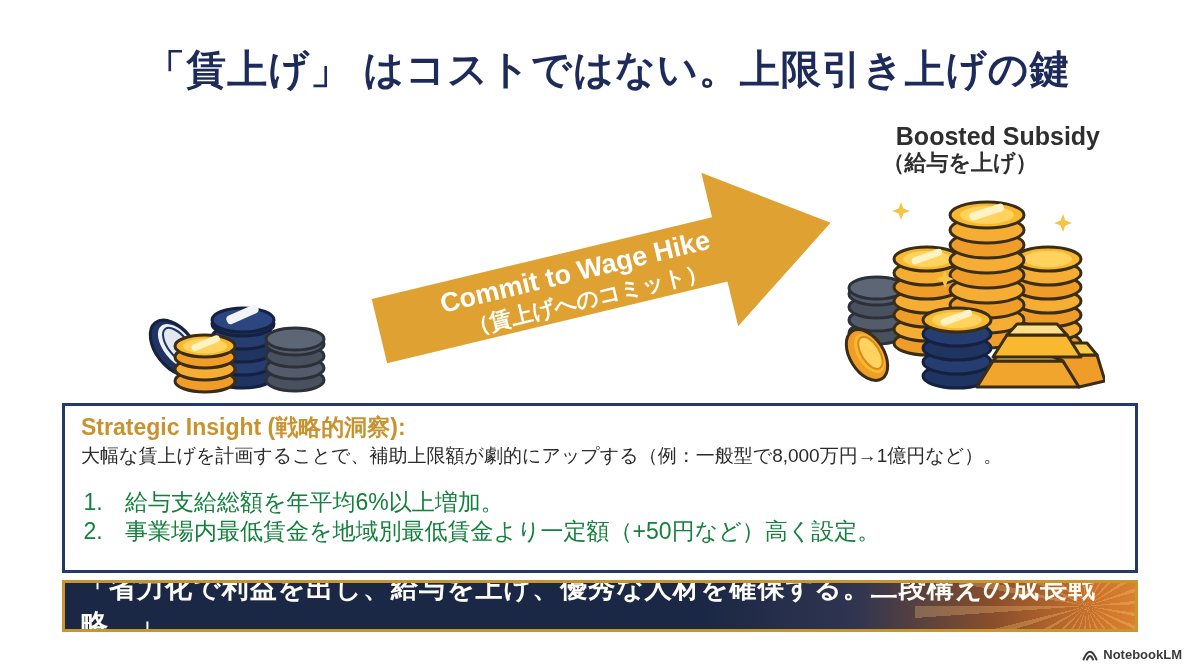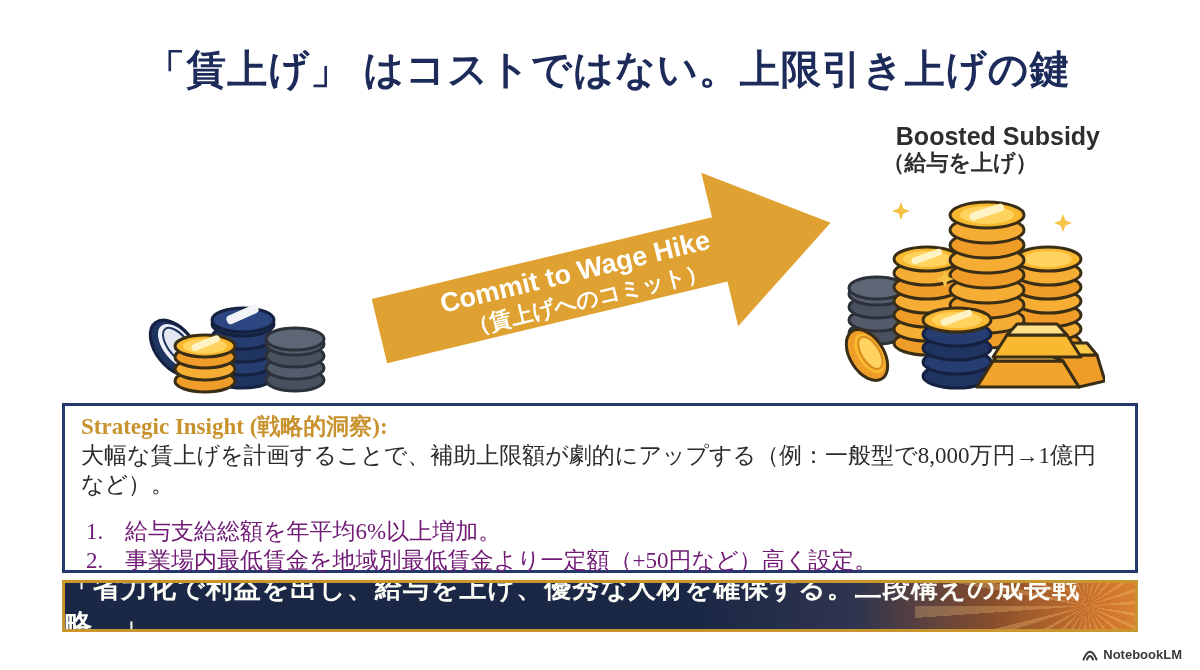--- a/index.html
+++ b/index.html
@@ -15,35 +15,35 @@
   .entity-label .ja { font-size:22px; line-height:26px; }
   .base-label { left:120px; top:215px; width:240px; }
   .boosted-label { left:820px; top:122px; width:280px; }
 
   .illo { position:absolute; }
   .base-illo { left:145px; top:276px; }
   .boosted-illo { left:835px; top:183px; }
   .arrow-wrap { position:absolute; left:365px; top:172px; }
 
   .info-box { position:absolute; left:62px; top:403px; width:1076px; height:170px;
-              background:#fff; border:3px solid #24386b; padding:7px 16px 0 16px;font-family:Liberation Serif, serif; }
+              background:#fff; border:3px solid #24386b; padding:7px 16px 0 16px; }
   .info-box .gold-head { color:#c8922d; font-weight:bold; font-size:23px; line-height:28px; }
-  .info-box .body-line { color:#2b2b2b; font-size:23px; line-height:29px; }
+  .info-box .body-line { color:#2b2b2b; font-size:19px; line-height:29px; }
   .info-box .spacer { height:18px; }
-  .info-box ol { list-style:decimal; margin-left:28px; color:#701a75; font-size:23px; line-height:29px; }
+  .info-box ol { list-style:decimal; margin-left:28px; color:#15803d; font-size:23px; line-height:29px; }
   .info-box ol li { padding-left:16px; }
 
   .banner { position:absolute; left:62px; top:580px; width:1076px; height:52px;
             border:3px solid #c8952e;
             background:linear-gradient(90deg,#1b2845 0%,#1b2845 60%,#303550 74%,#8a4f2b 87%,#cf752c 97%,#d8812f 100%);
             display:flex; align-items:center; justify-content:center; overflow:hidden; }
   .banner .starburst { position:absolute; right:0; top:0; width:220px; height:100%;
             background:repeating-conic-gradient(from 0deg at 78% 50%, rgba(255,205,130,.28) 0deg 4deg, rgba(0,0,0,0) 4deg 14deg); }
   .banner .quote { position:relative; color:#fdfdf8; font-weight:bold; font-size:27px;
-            font-family:Liberation Mono, monospace; letter-spacing:1px; }
+            font-family:Liberation Mono, monospace; letter-spacing:1px;padding-left:16px; }
 
   .footer { position:absolute; right:18px; bottom:8px; display:flex; align-items:center; gap:5px;
             color:#3a3a3a; font-size:13px; font-weight:bold; }
 </style>
 </head>
 <body>
 
 <div class="slide">
 
   <h1 class="title">「賃上げ」 はコストではない。上限引き上げの鍵</h1>

